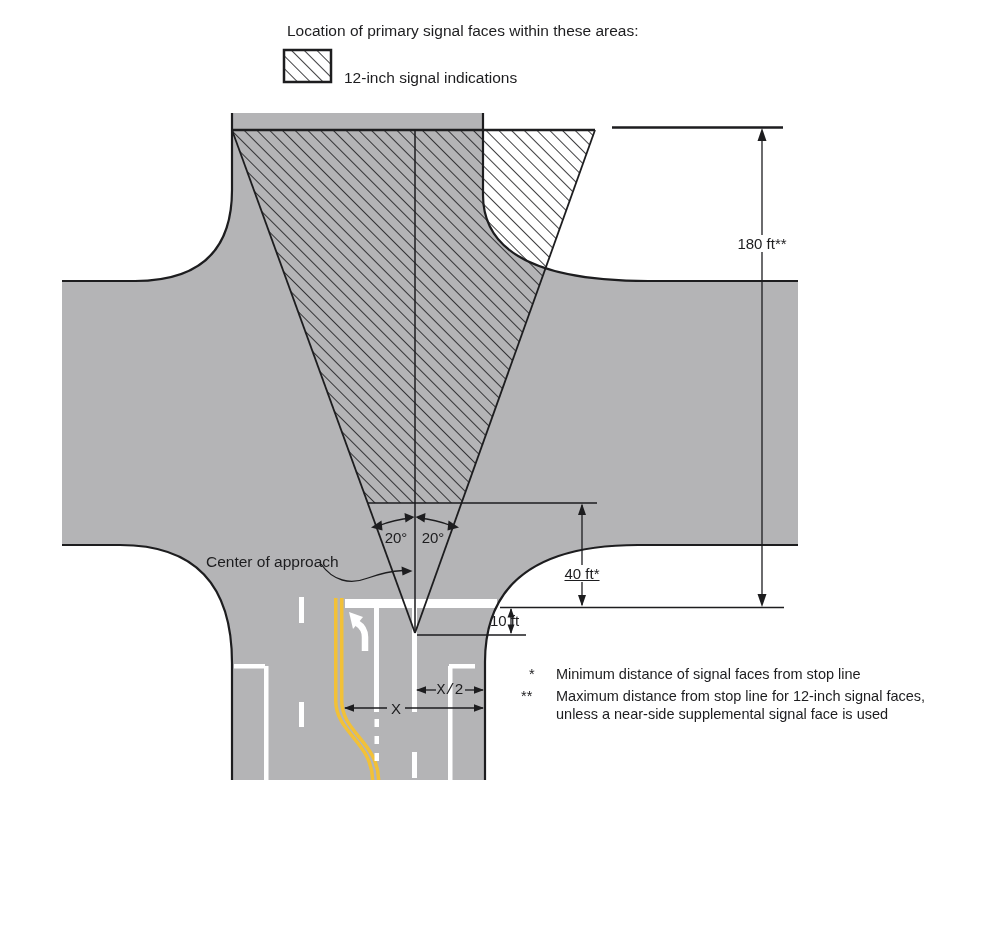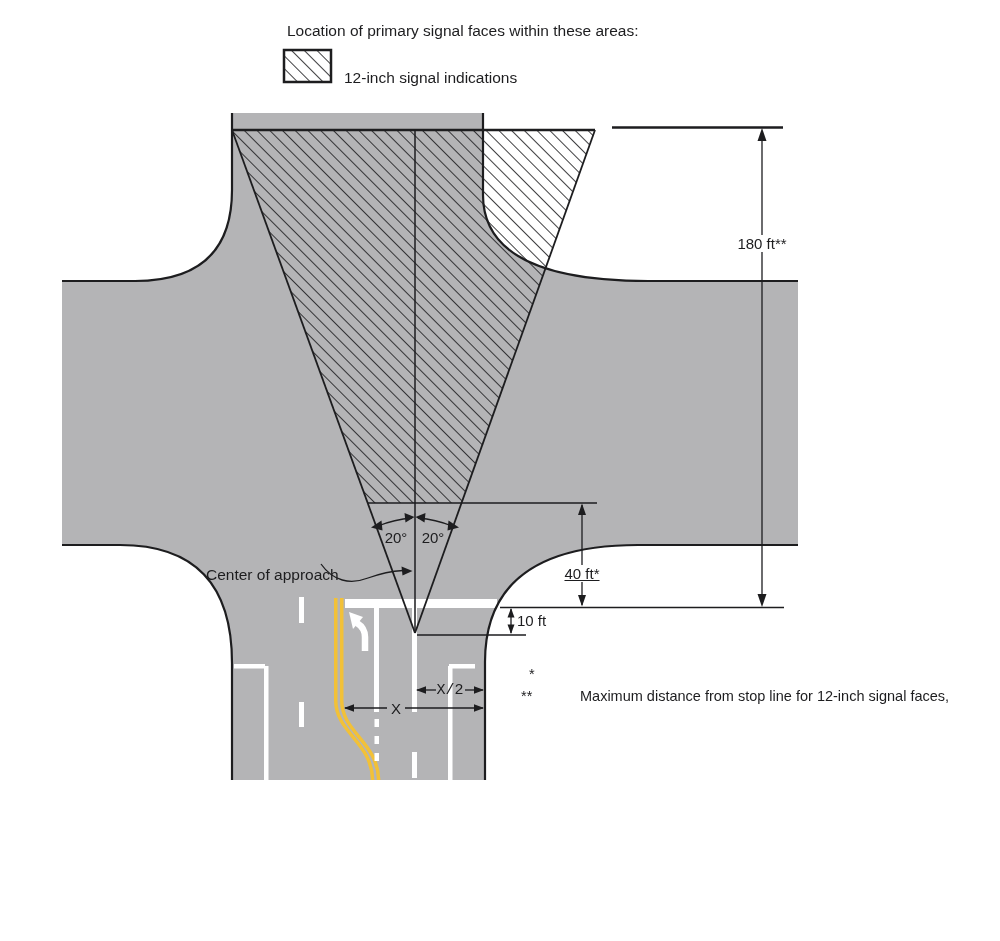--- a/index.html
+++ b/index.html
@@ -145,30 +145,32 @@
   </svg>
 
   <span class="lbl big" style="left:287px;top:22px;">Location of primary signal faces within these areas:</span>
 
   <span class="lbl big" style="left:344px;top:57px;margin-top:12px;">12-inch signal indications</span>
 
   <span class="lbl bg center" style="left:762px;top:235px;">180 ft**</span>
 
   <span class="lbl bg center" style="left:582px;top:565px;text-decoration:underline;">40 ft*</span>
 
-  <span class="lbl" style="left:517px;top:612px;">10 ft</span>
+  <span class="lbl" style="left:490px;top:612px;">10 ft</span>
 
   <span class="lbl center" style="left:396px;top:529px;">20°</span>
 
   <span class="lbl center" style="left:433px;top:529px;">20°</span>
 
-  <span class="lbl big" style="left:206px;top:566px;text-align:right;">Center of approach</span>
+  <span class="lbl big" style="left:206px;top:553px;text-align:right;">Center of approach</span>
 
   <span class="lbl center" style="left:450px;top:682px;font-family:Liberation Mono, monospace;">X/2</span>
 
   <span class="lbl center" style="left:396px;top:700px;">X</span>
 
   <span class="fn" style="left:529px;top:666px;">*</span>
+  <span class="fn" style="left:556px;top:666px;">Minimum distance of signal faces from stop line</span>
 
   <span class="fn" style="left:521px;top:688px;">**</span>
-  <span class="fn" style="left:580px;top:688px;text-align:center;">Maximum distance from stop line for 12-inch signal faces,</span>
+  <span class="fn" style="left:556px;top:688px;text-align:center;">Maximum distance from stop line for 12-inch signal faces,</span>
+  <span class="fn" style="left:556px;top:706px;">unless a near-side supplemental signal face is used</span>
 
 </div>
 
 </body></html>

